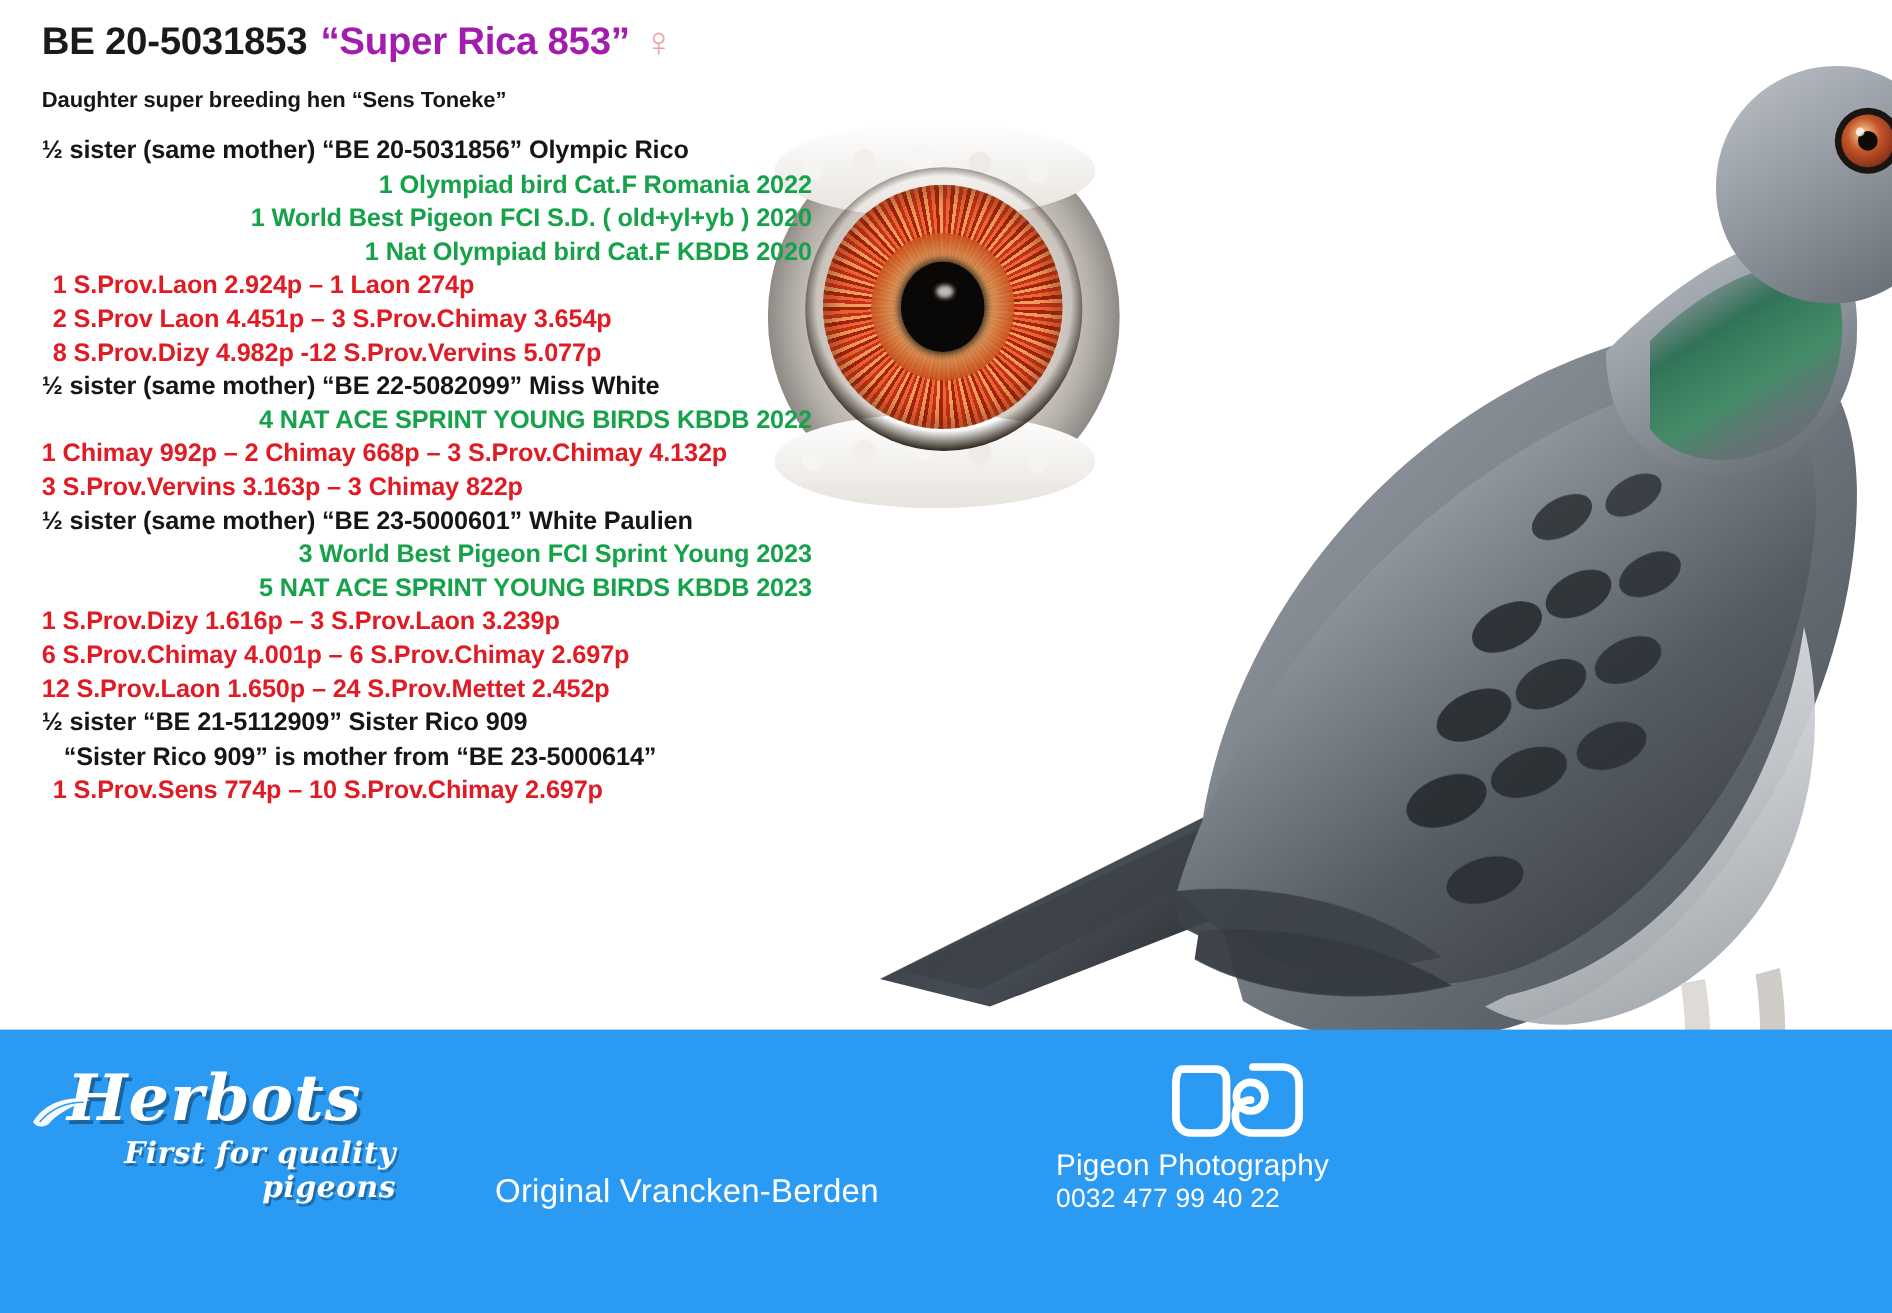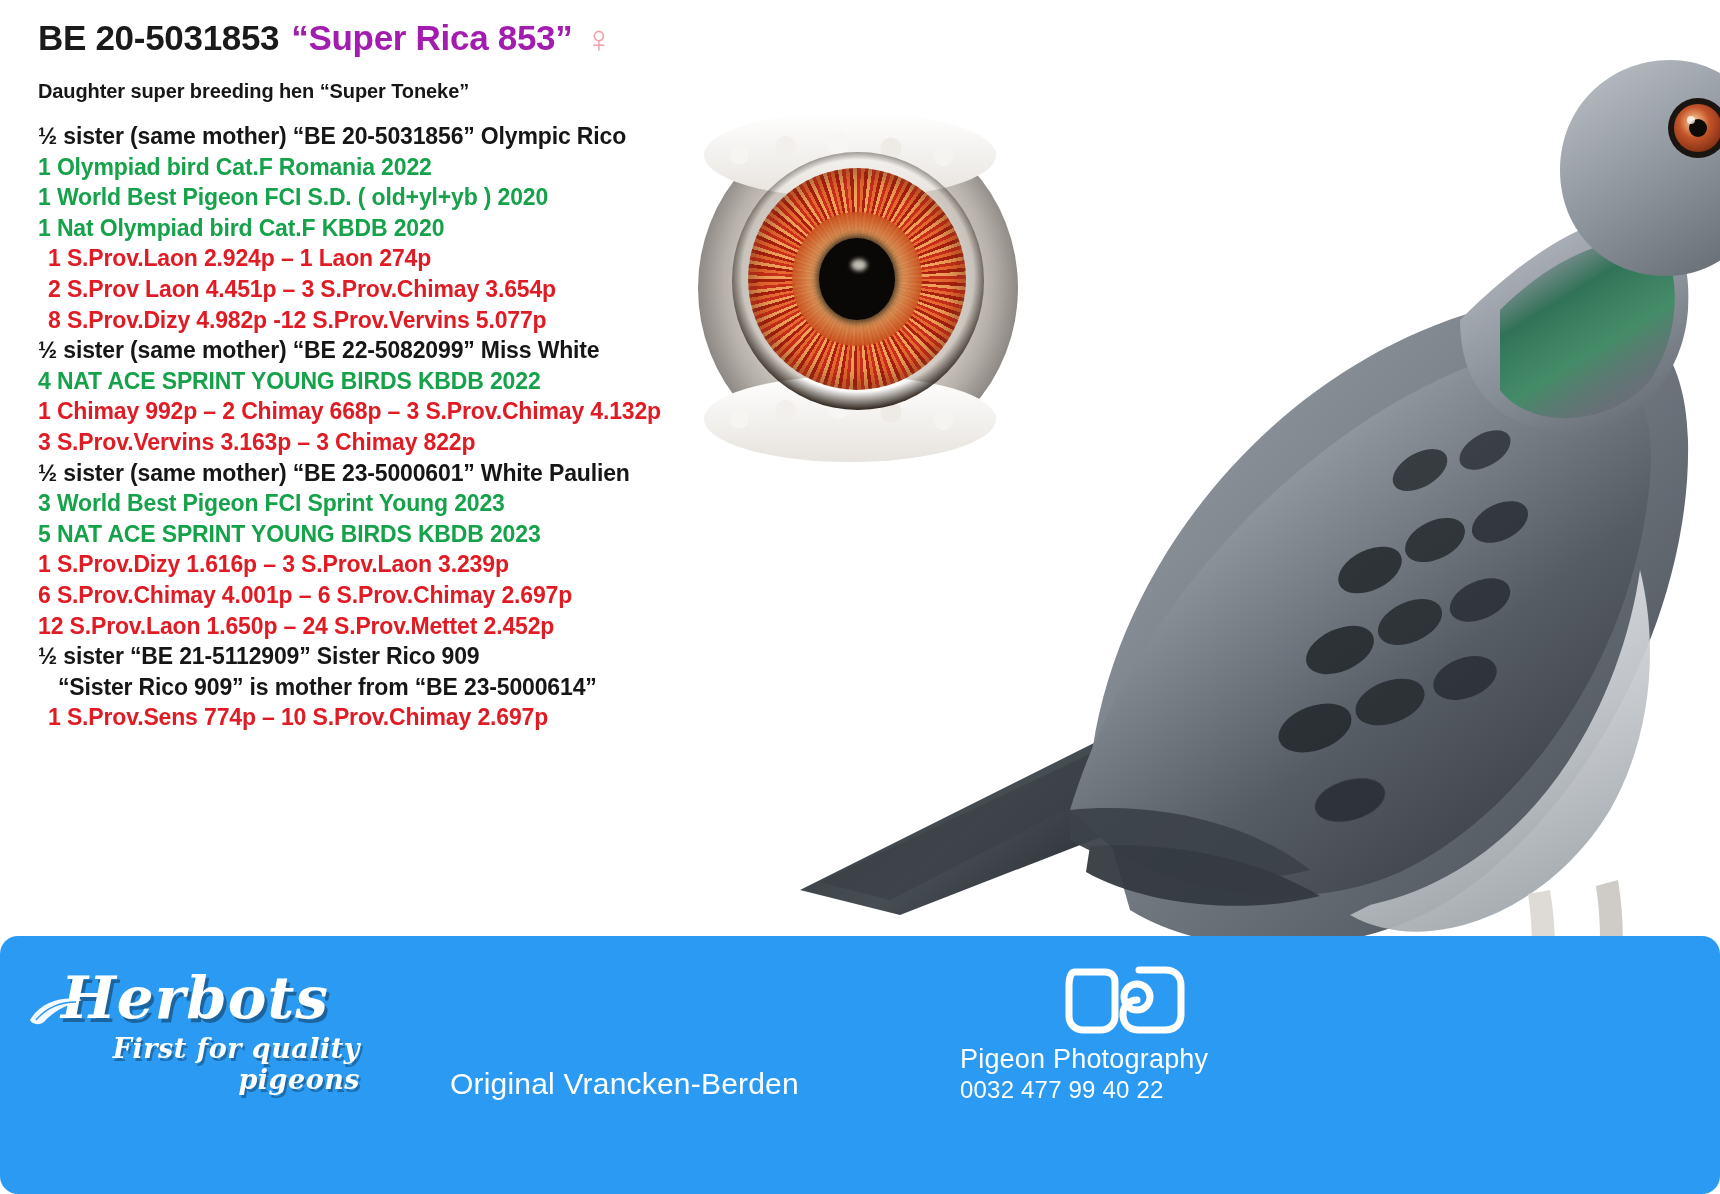--- a/index.html
+++ b/index.html
@@ -64,21 +64,21 @@
     display: block;
   }
   .ped-line {
     font-size: 23px;
     font-weight: bold;
     line-height: 30.6px;
     letter-spacing: -0.15px;
     white-space: nowrap;
   }
   .c-black { color: #161616; }
-  .c-green { color: #15a24a; }
+  .c-green { color: #15a24a; text-align: right; }
   .c-red   { color: #e01b24; }
 
   .ind-0 { padding-left: 0px; }
   .ind-1 { padding-left: 10px; }
   .ind-2 { padding-left: 20px; }
 
   
   .eye-wrap {
     position: absolute;
     left: 690px;
@@ -181,21 +181,20 @@
   }
 
   
   .banner {
     position: absolute;
     left: 0;
     bottom: 0;
     width: 1720px;
     height: 258px;
     background: #2b9af3;
-    border-radius: 18px;
   }
   .herbots {
     position: absolute;
     left: 30px;
     top: 32px;
     width: 330px;
     color: #ffffff;
     text-align: center;
   }
   .herbots-main {
@@ -405,21 +404,21 @@
 </div>
 
 <div class="text-panel">
 
   <div class="title-row">
     <span class="title-ring">BE 20-5031853</span>
     <span class="title-name">“Super Rica 853”</span>
     <span class="sex-symbol">♀</span>
   </div>
 
-  <div class="subtitle">Daughter super breeding hen “Super Toneke”</div>
+  <div class="subtitle">Daughter super breeding hen “Sens Toneke”</div>
 
   <div class="line-list" id="line-list">
       <div class="ped-line c-black ind-0">½ sister (same mother) “BE 20-5031856” Olympic Rico</div>
       <div class="ped-line c-green ind-0">1 Olympiad bird Cat.F Romania 2022</div>
       <div class="ped-line c-green ind-0">1 World Best Pigeon FCI S.D. ( old+yl+yb ) 2020</div>
       <div class="ped-line c-green ind-0">1 Nat Olympiad bird Cat.F KBDB 2020</div>
       <div class="ped-line c-red ind-1">1 S.Prov.Laon  2.924p – 1 Laon 274p</div>
       <div class="ped-line c-red ind-1">2 S.Prov Laon 4.451p – 3 S.Prov.Chimay 3.654p</div>
       <div class="ped-line c-red ind-1">8 S.Prov.Dizy 4.982p -12 S.Prov.Vervins 5.077p</div>
       <div class="ped-line c-black ind-0">½ sister (same mother) “BE 22-5082099” Miss White</div>

